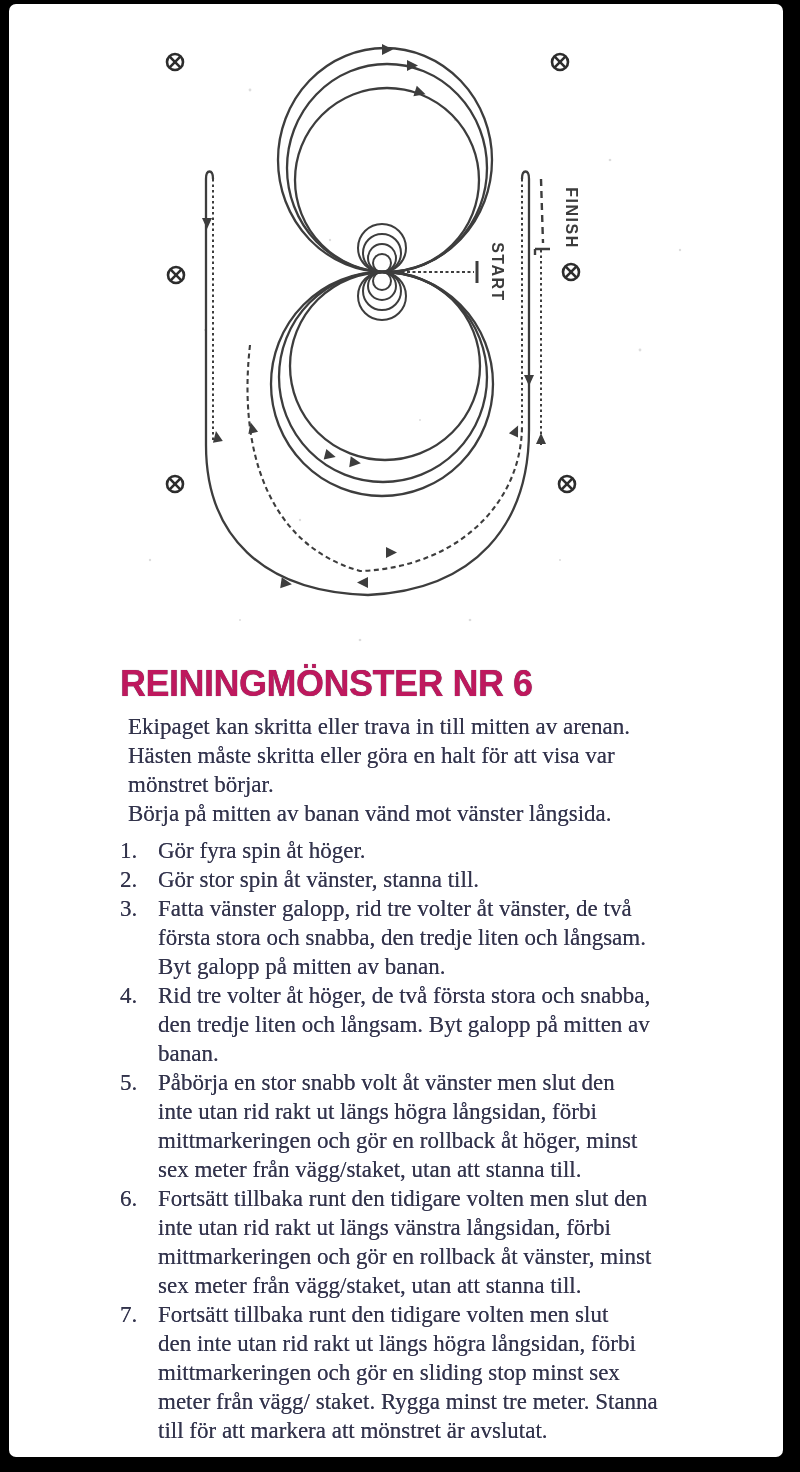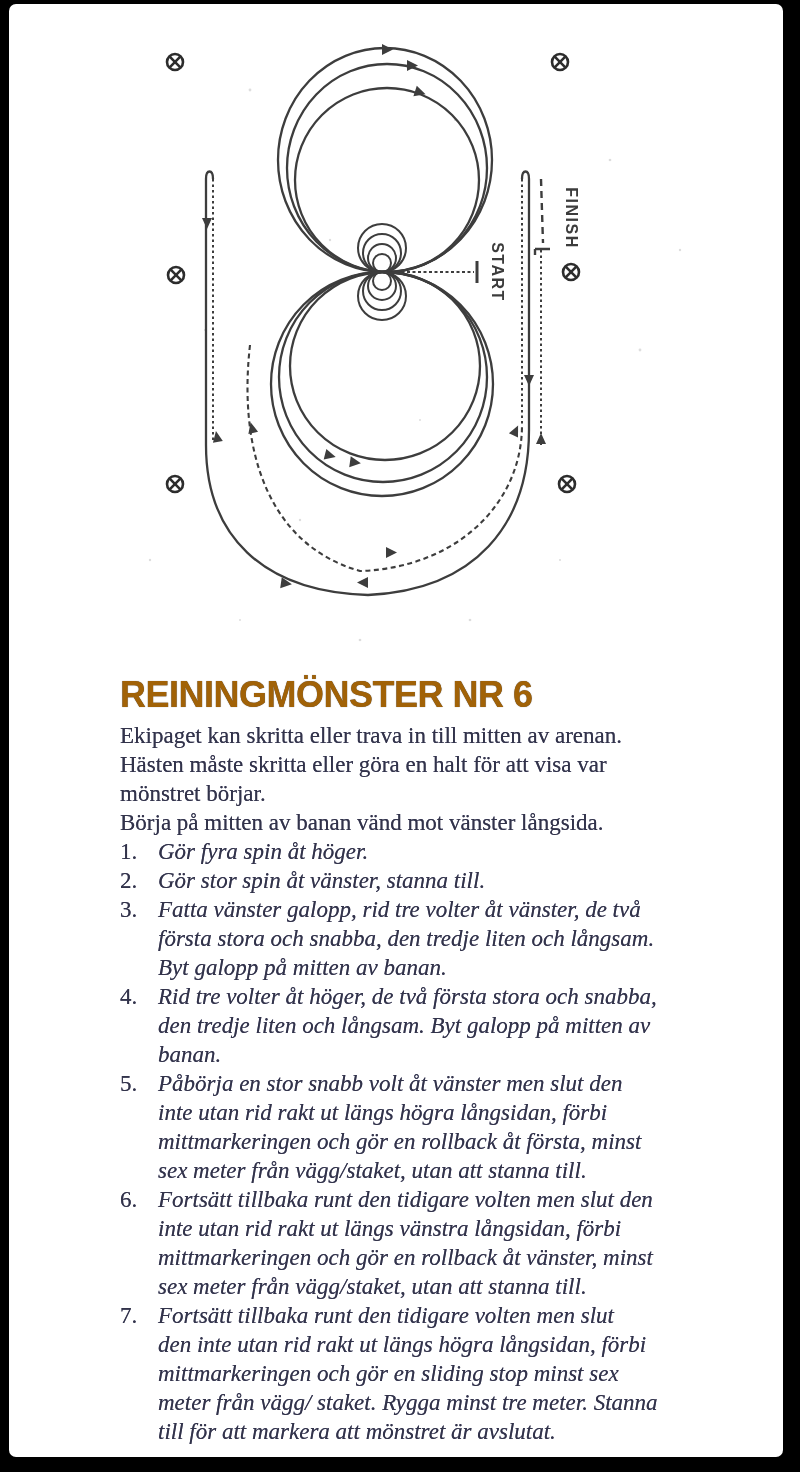--- a/index.html
+++ b/index.html
@@ -24,29 +24,29 @@
     position:absolute;left:111px;top:660px;width:622px;
     color:#32334a;
     font-size:23px;line-height:29px;
     text-shadow:0 0 .6px rgba(46,46,86,.75);
   }
   .pattern-title{
     font-family:"Liberation Sans", sans-serif;
     font-weight:bold;
     font-size:36px;line-height:40px;
     letter-spacing:-.5px;
-    color:#a16207;
-    margin:11px 0 6px 0;
+    color:#be185d;
+    margin:0 0 6px 0;
     text-shadow:0 0 .7px rgba(10,10,25,.8);
   }
-  .intro{margin:0;white-space:pre-line;}
+  .intro{margin:8px;white-space:pre-line;}
   .steps{list-style:none;margin:0;padding:0;}
   .steps li{display:flex;}
   .step-num{flex:0 0 38px;width:38px;}
-  .step-text{flex:1;white-space:pre-line;font-style:italic;}
+  .step-text{flex:1;white-space:pre-line;}
   svg text{
     font-family:"Liberation Sans", sans-serif;
     font-weight:600;
     letter-spacing:1.5px;
     fill:#3c3c3c;
   }
 </style>
 </head>
 <body>
 
@@ -194,21 +194,21 @@
         <li>
           <span class="step-num">4.</span>
           <span class="step-text">Rid tre volter åt höger, de två första stora och snabba,
 den tredje liten och långsam. Byt galopp på mitten av
 banan.</span>
         </li>
         <li>
           <span class="step-num">5.</span>
           <span class="step-text">Påbörja en stor snabb volt åt vänster men slut den
 inte utan rid rakt ut längs högra långsidan, förbi
-mittmarkeringen och gör en rollback åt första, minst
+mittmarkeringen och gör en rollback åt höger, minst
 sex meter från vägg/staket, utan att stanna till.</span>
         </li>
         <li>
           <span class="step-num">6.</span>
           <span class="step-text">Fortsätt tillbaka runt den tidigare volten men slut den
 inte utan rid rakt ut längs vänstra långsidan, förbi
 mittmarkeringen och gör en rollback åt vänster, minst
 sex meter från vägg/staket, utan att stanna till.</span>
         </li>
         <li>

